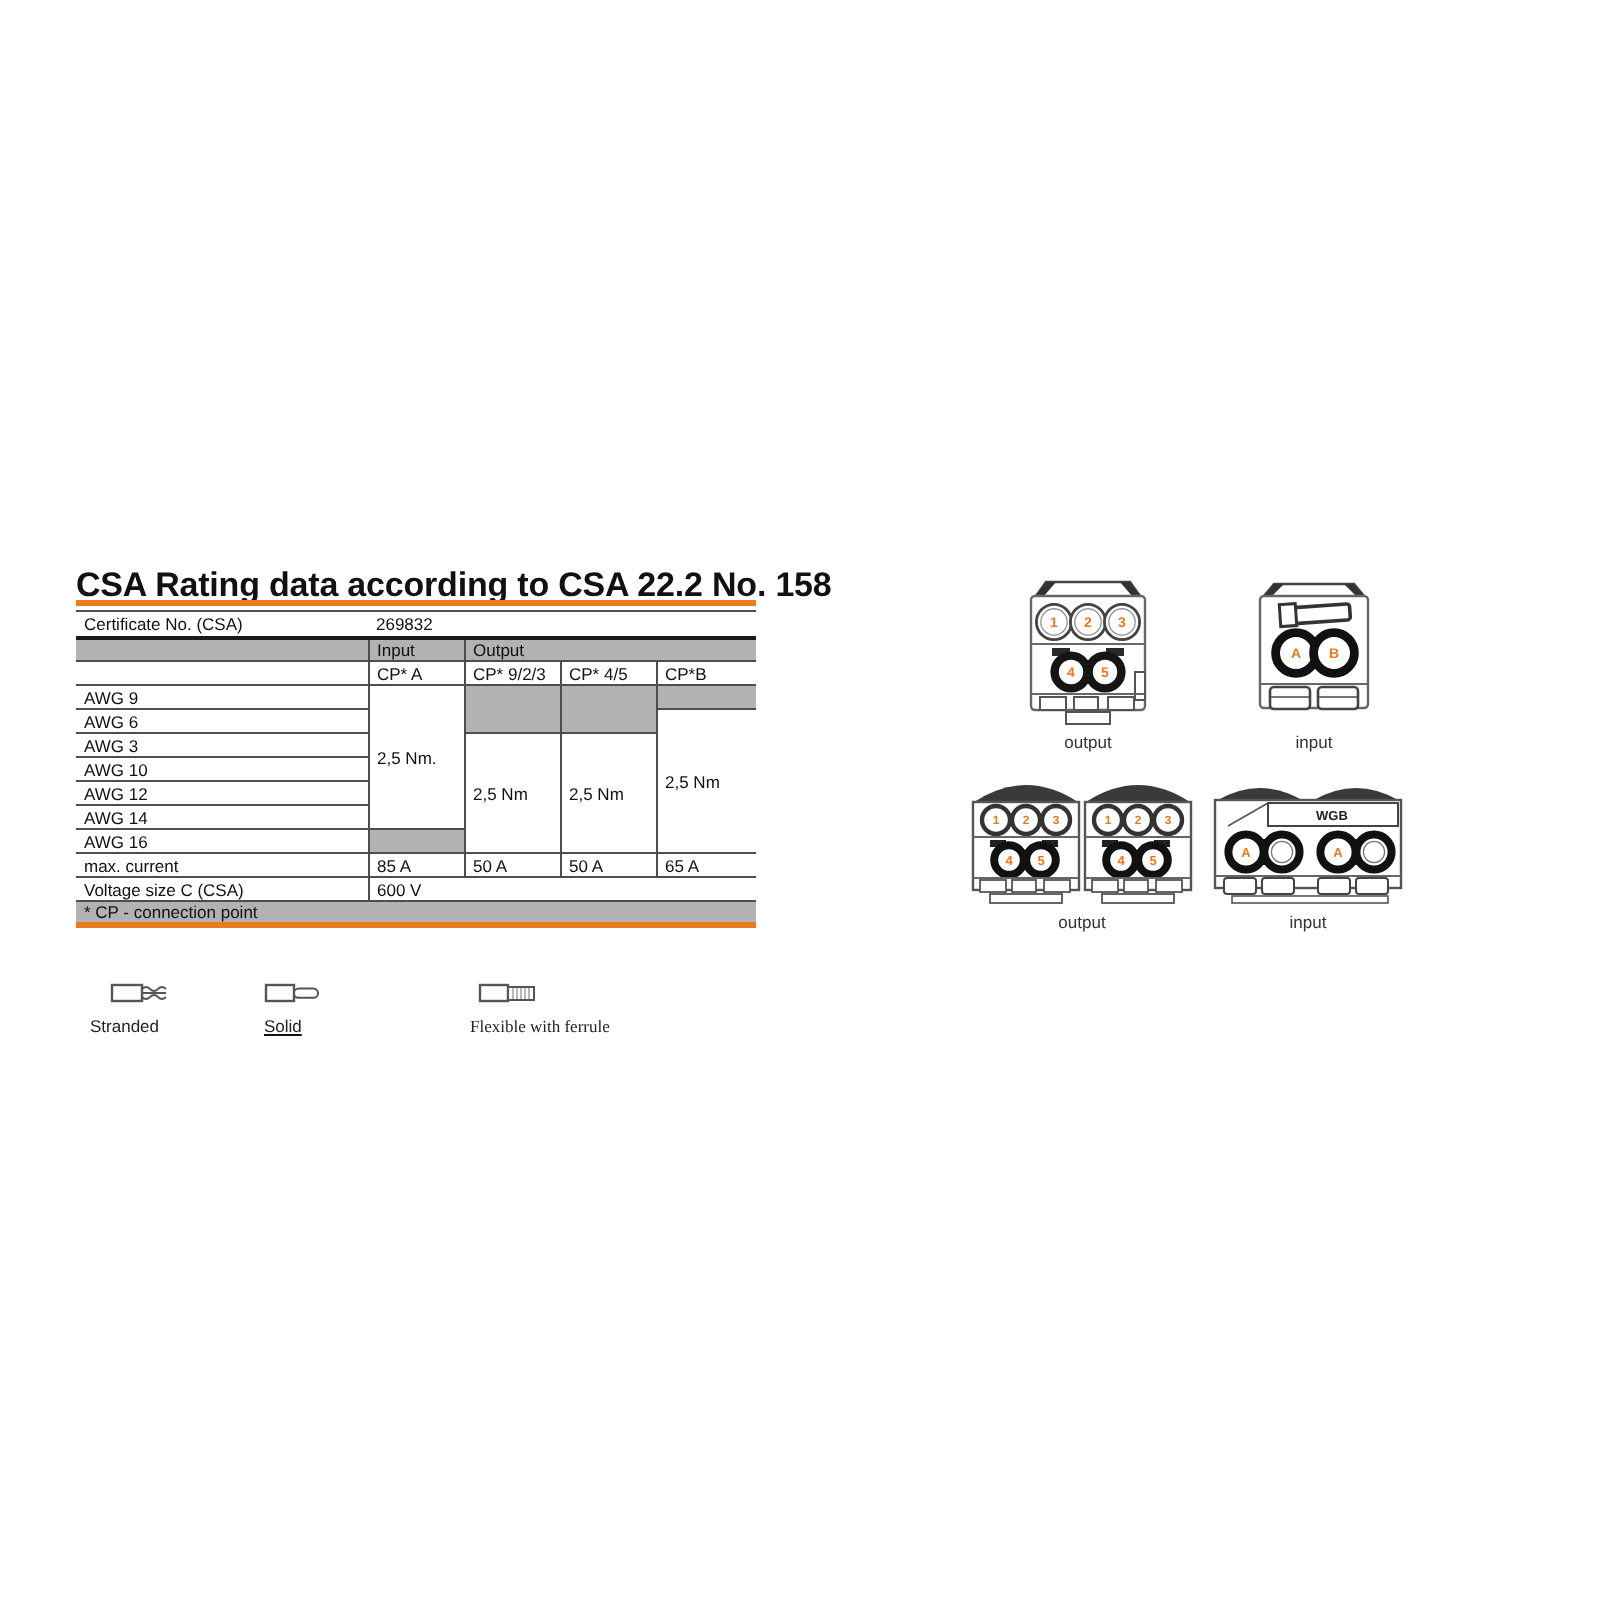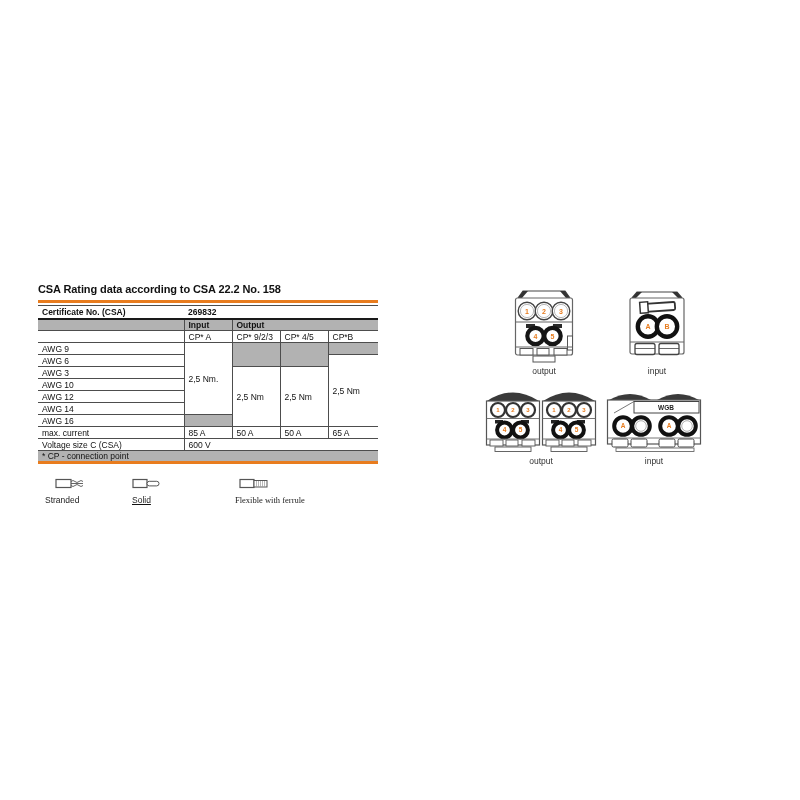--- a/index.html
+++ b/index.html
@@ -1,37 +1,37 @@
 <!DOCTYPE html>
 <html style="--orange: #E87C1E; --cellgray: #B2B2B2;"><head>
 <meta charset="utf-8">
 <style>
   :root { --orange:#E87C1E; --cellgray:#B2B2B2; --line:#4d4d4d; --dark:#1a1a1a; }
   * { box-sizing:border-box; }
   html,body { margin:0; padding:0; width:800px; height:800px; background:#fff;
               font-family:"Liberation Sans", sans-serif; color:#111; overflow:hidden; }
   .sheet { position:relative; width:800px; height:800px; }
 
-  .doc-title { position:absolute; left:38px; top:283px; font-size:11px; font-weight:bold; letter-spacing:-0.1px; }
+  .doc-title { position:absolute; left:38px; top:283px; font-size:17px; font-weight:bold; letter-spacing:-0.1px; }
   .rule-top { position:absolute; left:38px; top:300px; width:340px; height:3px; background:var(--orange); }
 
   table.rating { position:absolute; left:38px; top:305px; width:340px; border-collapse:collapse;
                  table-layout:fixed; font-size:8.5px; line-height:10px; }
   table.rating td { padding:0 4px; height:12px; border-top:1px solid var(--line); vertical-align:middle;
                     overflow:hidden; white-space:nowrap; }
   td.ctr { padding:0 1px; }
-  td.b { font-weight:bold; }
+  td.b { font-weight:normal; }
   td.vline { border-left:1px solid var(--line); }
   td.gray { background:var(--cellgray); }
   tr.gray-row td { background:var(--cellgray); }
   tr.thick-top td { border-top:2px solid var(--dark); }
   tr.foot td { border-bottom:3px solid var(--orange); }
   tr.cert td { height:13px; }
 
-  .legend { position:absolute; left:38px; top:477px; width:340px; height:40px; }
+  .legend { position:absolute; left:38px; top:490px; width:340px; height:40px; }
   .legend-item { position:absolute; top:0; }
   .legend-item .licon { display:block; margin-left:10px; }
   .legend-item .llabel { display:block; margin-top:5px; font-size:8.5px; color:#222; }
   .li-0 { left:7px; } .li-1 { left:94px;text-decoration:underline; } .li-2 { left:197px;font-family:Liberation Serif, serif; }
   .li-1 .licon { margin-left:0px; } .li-2 .licon { margin-left:4px; }
 
   .fig { position:absolute; display:flex; flex-direction:column; align-items:center; }
   .fig-label { font-size:8.5px; color:#333; margin-top:2px; }
   .fig-top-output { left:509px; top:290px; width:70px; }
   .fig-top-input  { left:624px; top:290px; width:66px; }

